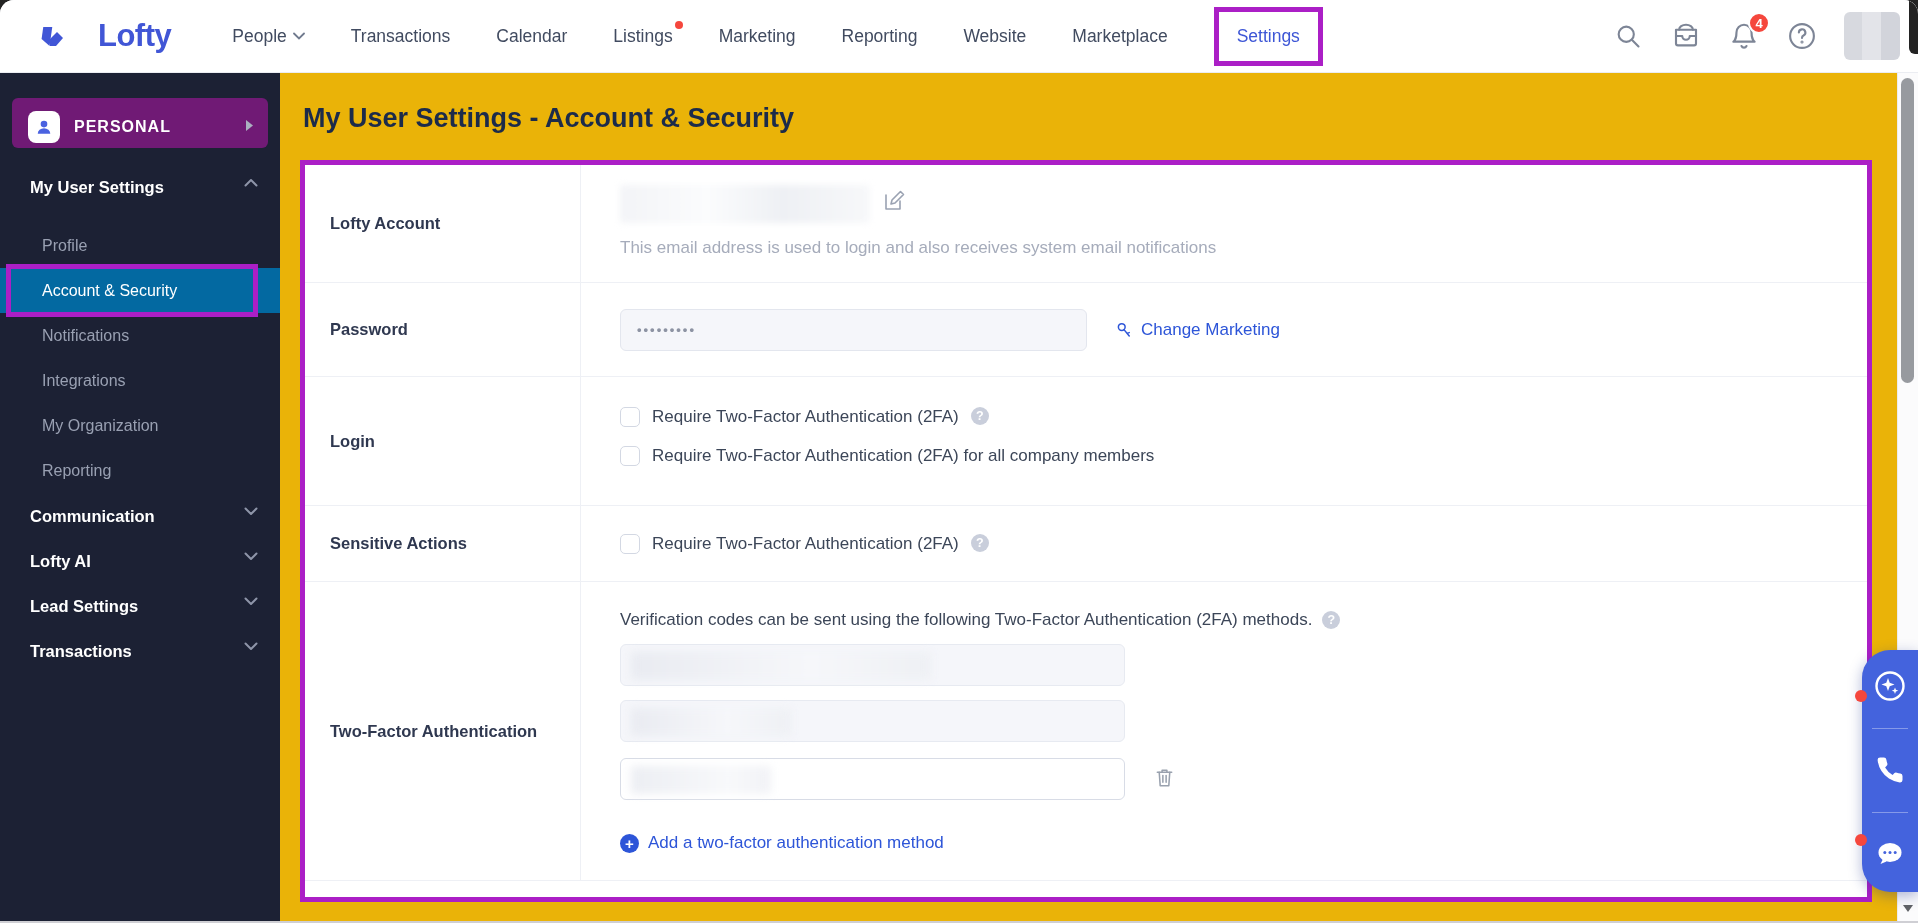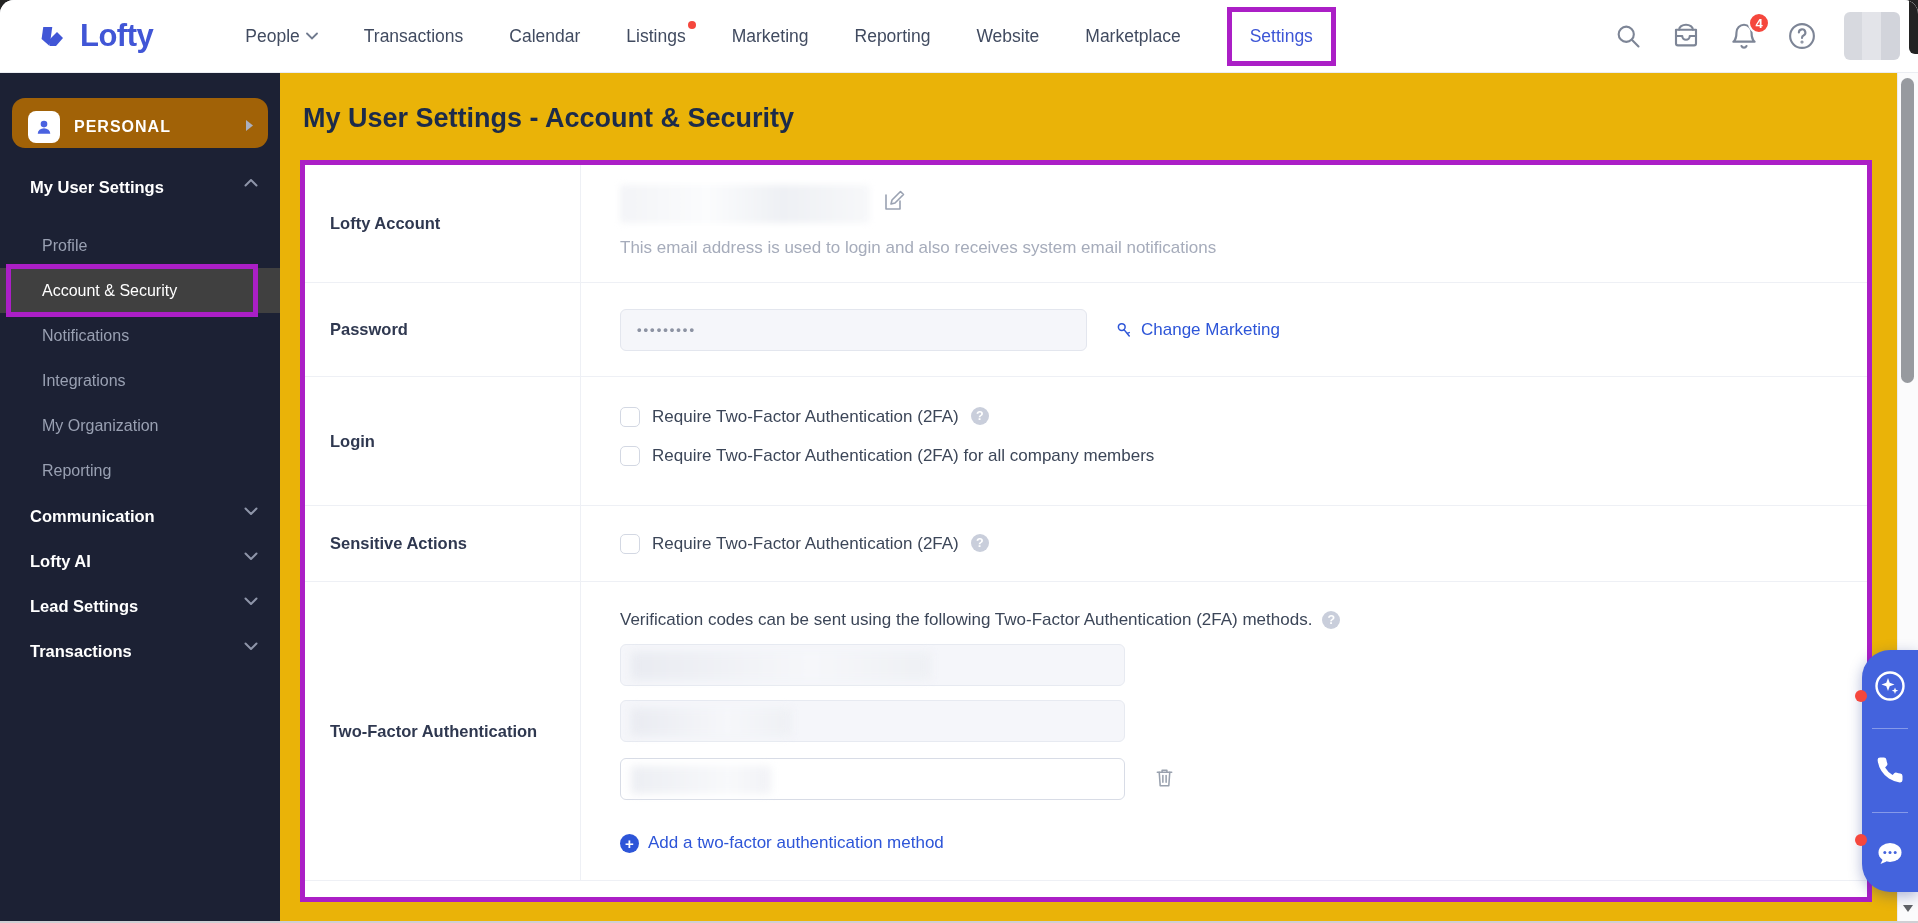--- a/index.html
+++ b/index.html
@@ -2,46 +2,46 @@
 <html><head>
 <meta charset="utf-8">
 <style>
   * { margin:0; padding:0; box-sizing:border-box; }
   html,body { width:1918px; height:923px; }
   body { font-family:"Liberation Sans", sans-serif; background:#232323; overflow:hidden; }
   .app { position:absolute; inset:0; background:#f2f4f9; border-radius:14px 14px 0 0; overflow:hidden; border-bottom:2px solid #cfcfd4; }
 
   
   .navbar { position:absolute; left:0; top:0; width:100%; height:73px; background:#ffffff; border-bottom:1px solid #ebedf2; display:flex; align-items:center; z-index:30; }
-  .brand { display:flex; align-items:center; gap:10px; margin-left:36px; cursor:pointer; }
+  .brand { display:flex; align-items:center; gap:28px; margin-left:36px; cursor:pointer; }
   .brand-name { font-size:31px; font-weight:bold; color:#4156d6; letter-spacing:-0.5px; }
-  .nav-items { display:flex; align-items:center; margin-left:92px; gap:46px; }
+  .nav-items { display:flex; align-items:center; margin-left:61px; gap:46px; }
   .nav-item { font-size:17.5px; color:#414b60; font-weight:500; cursor:pointer; position:relative; display:flex; align-items:center; gap:6px; white-space:nowrap; }
   .nav-item .dot { position:absolute; top:-5px; right:-10px; width:8px; height:8px; border-radius:50%; background:#f5473d; }
   .nav-item.active { color:#3d56d6; }
   .hl-box { border:5px solid #ab1fc6; padding:14px 18px; }
   .nav-right { margin-left:auto; display:flex; align-items:center; gap:26px; margin-right:14px; }
   .icon-btn { width:32px; height:32px; display:flex; align-items:center; justify-content:center; cursor:pointer; position:relative; }
   .badge { position:absolute; top:-8px; right:-10px; min-width:22px; height:22px; border-radius:11px; background:#f5473d; color:#fff; font-size:13px; font-weight:bold; display:flex; align-items:center; justify-content:center; border:2px solid #fff; padding:0 4px; }
   .avatar { width:56px; height:48px; border-radius:6px; background:
       linear-gradient(90deg,#d7d9df 0 33%,#e3e4e9 33% 66%,#d2d4db 66%);
       filter:blur(0.5px); cursor:pointer; margin-right:4px; }
   .corner-tr { position:absolute; right:0; top:0; width:9px; height:54px; background:#232323; z-index:40; border-bottom-left-radius:6px; }
 
   
   .sidebar { position:absolute; left:0; top:73px; bottom:0; width:280px; background:#1c2134; z-index:20; }
-  .workspace { margin:25px 12px 0 12px; height:50px; background:#a16207; border-radius:13px; display:flex; align-items:center; padding:8px 14px 0 16px; cursor:pointer; }
+  .workspace { margin:25px 12px 0 12px; height:50px; background:#701a75; border-radius:6px; display:flex; align-items:center; padding:8px 14px 0 16px; cursor:pointer; }
   .ws-avatar { width:32px; height:32px; background:#fff; border-radius:8px; display:flex; align-items:center; justify-content:center; }
   .ws-label { color:#ffffff; font-weight:bold; font-size:16px; letter-spacing:1px; margin-left:14px; flex:1; }
   .ws-chevron { color:#aab0c0; font-size:13px; }
   .snav { margin-top:30px; }
   .snav-header { height:45px; display:flex; align-items:flex-start; padding:0 22px 0 30px; color:#ffffff; font-weight:bold; font-size:16.5px; cursor:pointer; }
   .snav-header .spacer { flex:1; }
   .snav-item { height:45px; display:flex; align-items:center; padding-left:42px; color:#99a0b2; font-size:16px; cursor:pointer; position:relative; }
-  .snav-item.active { background:#404040; color:#ffffff; font-weight:500; }
+  .snav-item.active { background:#0369a1; color:#ffffff; font-weight:500; }
   .snav-item .ann { position:absolute; left:6px; right:22px; top:-4px; bottom:-4px; border:5px solid #ab1fc6; pointer-events:none; }
   .group-gap { margin-top:14px; }
   .chev { stroke:#8e95a9; stroke-width:2; fill:none; stroke-linecap:round; stroke-linejoin:round; }
 
   
   .main { position:absolute; left:280px; top:73px; right:0; bottom:0; background:#eab308; }
   .page-title { margin:30px 0 0 23px; font-size:27px; font-weight:bold; color:#1c2b4a; }
   .card { margin:26px 0 0 20px; width:1572px; background:#ffffff; border:5px solid #ab1fc6; padding-bottom:16px; }
   .row { display:flex; border-bottom:1px solid #eef0f5; }
   .row-label { width:276px; min-width:276px; padding-left:25px; padding-right:16px; border-right:1px solid #eef0f5; display:flex; align-items:center; font-size:16.5px; font-weight:bold; color:#2f3850; }

